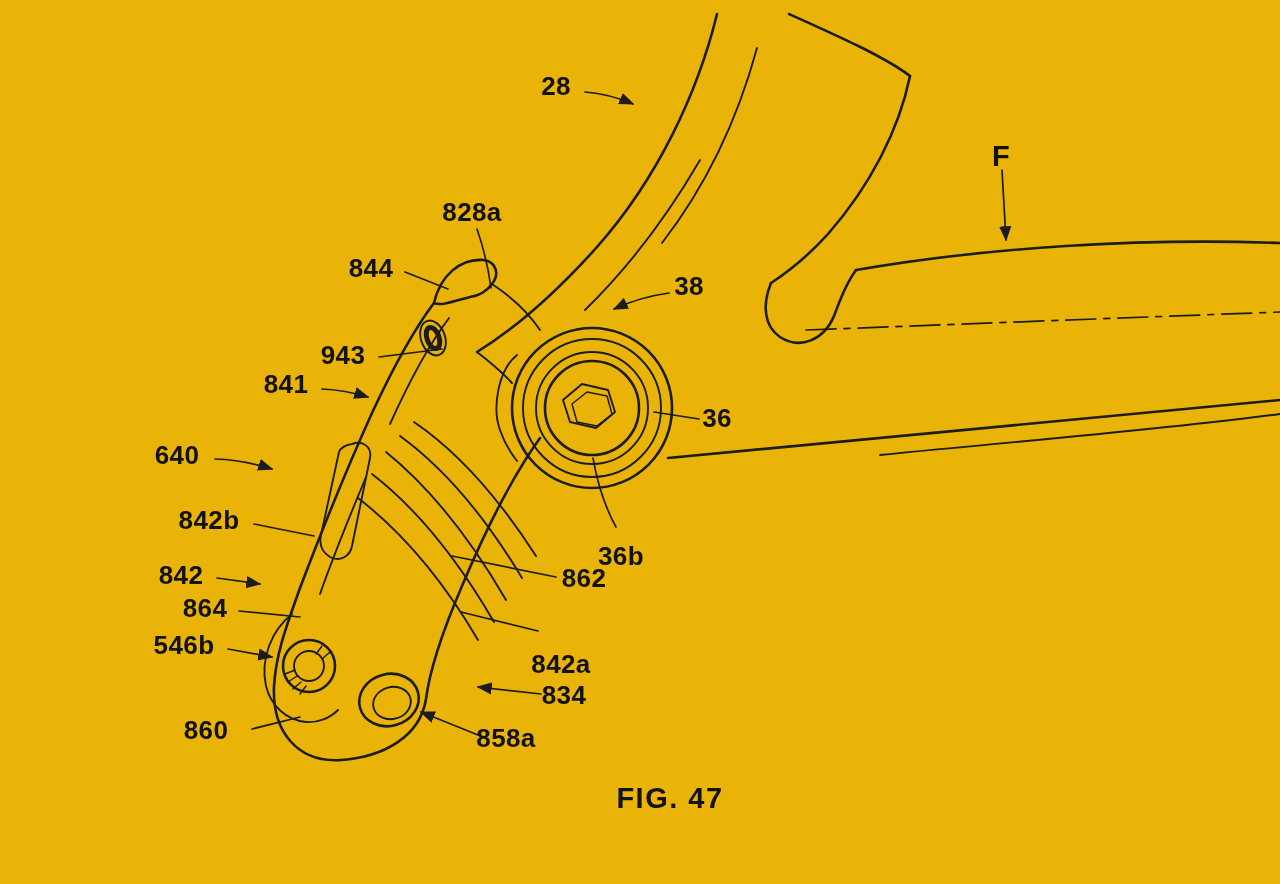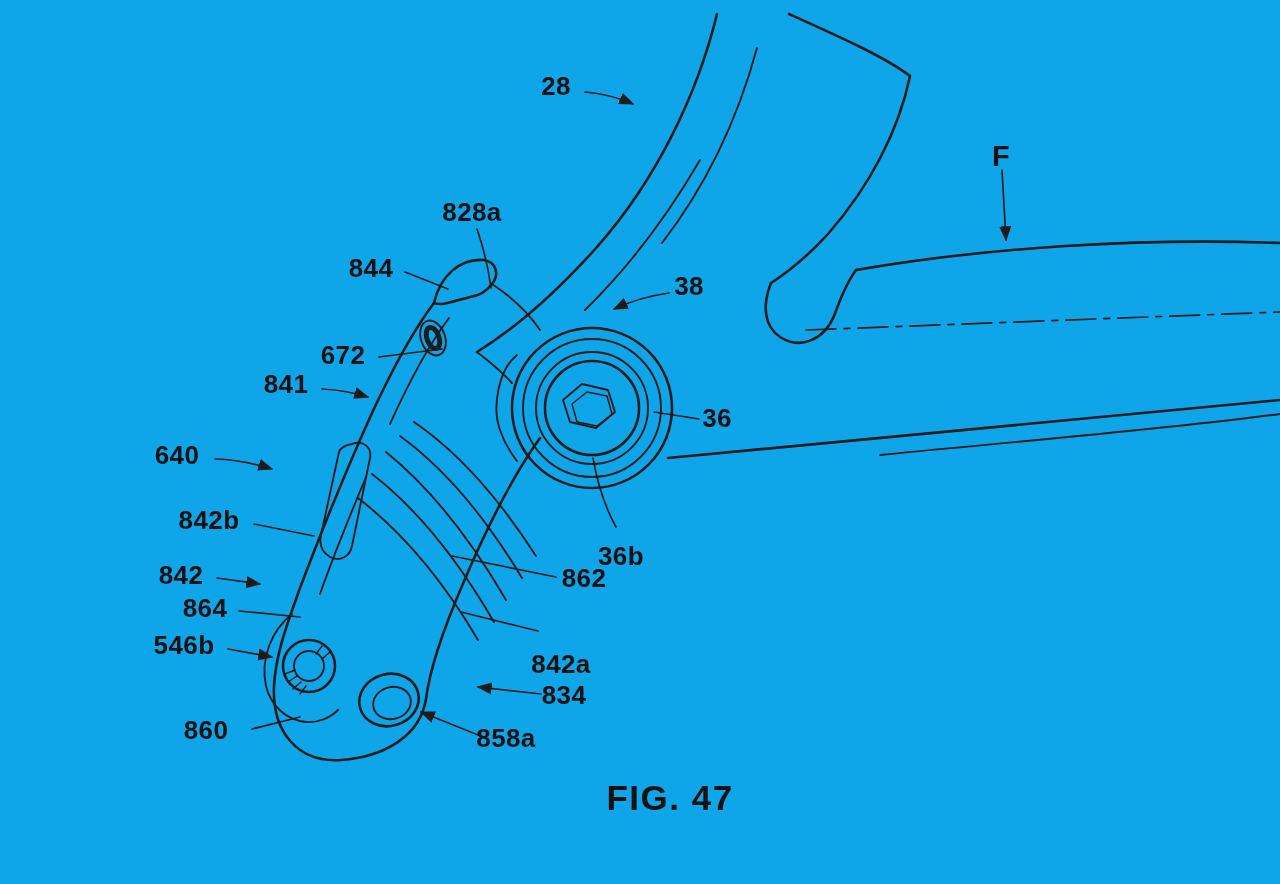--- a/index.html
+++ b/index.html
@@ -1,30 +1,30 @@
 <!DOCTYPE html>
 <html><head>
 <meta charset="utf-8">
 <style>
   html,body{margin:0;padding:0;background:#ffffff}
   .stage{
     position:relative;width:1280px;height:884px;overflow:hidden;
-    background:#0ea5e9;
+    background:#eab308;
     font-family:"Liberation Sans", sans-serif;
   }
   .stage svg{position:absolute;left:0;top:0}
   .ref{
     position:absolute;transform:translate(-50%,-50%);
     font-size:26px;font-weight:600;color:#121212;
     letter-spacing:.4px;white-space:nowrap;line-height:1;
   }
   .ref.big{font-size:29px}
   .caption{
     position:absolute;left:670px;top:798px;transform:translate(-50%,-50%);
-    font-size:35px;font-weight:600;color:#121212;letter-spacing:1.5px;
+    font-size:29px;font-weight:600;color:#121212;letter-spacing:1.5px;
   }
   
   .stage path,.stage circle,.stage ellipse{
     fill:none;stroke:#1c1c1c;stroke-linecap:round;stroke-linejoin:round;
   }
   .w3{stroke-width:2.6}
   .w2{stroke-width:1.9}
   .w1{stroke-width:1.5}
   .leader{stroke-width:1.7}
   .dashdot{stroke-width:1.7;stroke-dasharray:30 8 6 8}
@@ -122,21 +122,21 @@
       <path class="leader" d="M 252,729 L 300,717"></path>
       <path class="leader" d="M 488,739 L 421,712" marker-end="url(#arrow)"></path>
     </g>
   </svg>
 
   <div class="ref" style="left:556px;top:86px">28</div>
   <div class="ref big" style="left:1001px;top:156px">F</div>
   <div class="ref" style="left:472px;top:212px">828a</div>
   <div class="ref" style="left:371px;top:268px">844</div>
   <div class="ref" style="left:689px;top:286px">38</div>
-  <div class="ref" style="left:343px;top:355px">672</div>
+  <div class="ref" style="left:343px;top:355px">943</div>
   <div class="ref" style="left:286px;top:384px">841</div>
   <div class="ref" style="left:717px;top:418px">36</div>
   <div class="ref" style="left:177px;top:455px">640</div>
   <div class="ref" style="left:621px;top:556px">36b</div>
   <div class="ref" style="left:209px;top:520px">842b</div>
   <div class="ref" style="left:584px;top:578px">862</div>
   <div class="ref" style="left:181px;top:575px">842</div>
   <div class="ref" style="left:205px;top:608px">864</div>
   <div class="ref" style="left:561px;top:664px">842a</div>
   <div class="ref" style="left:184px;top:645px">546b</div>

